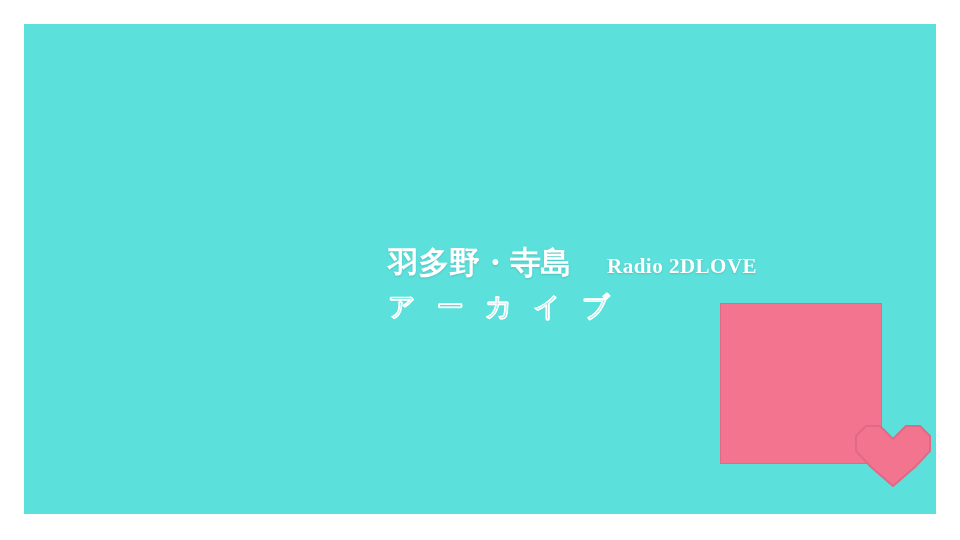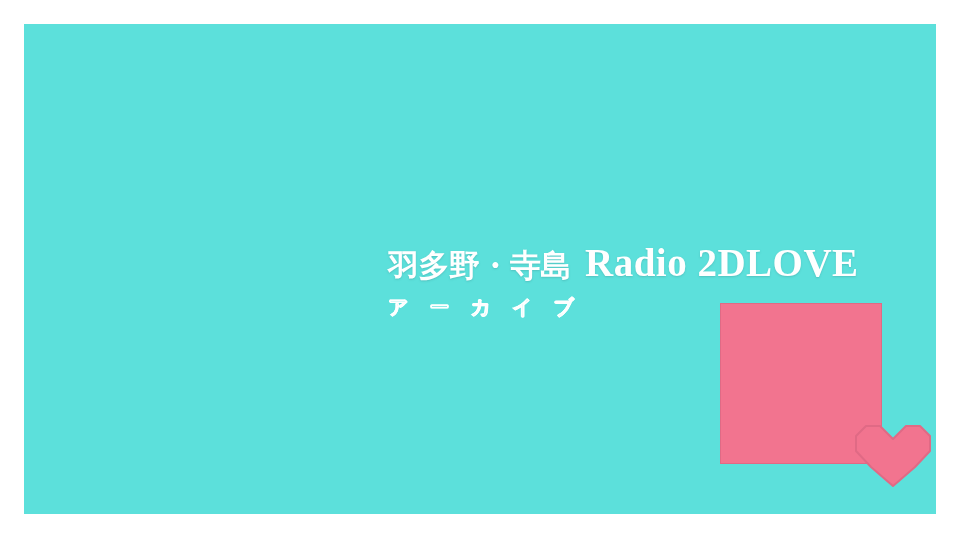--- a/index.html
+++ b/index.html
@@ -79,28 +79,29 @@
     font-weight: bold;
     letter-spacing: -0.5px;
   }
   #main-title .sep {
     display: inline-block;
     width: 14px;
   }
   #main-title .en {
     font-family: "Liberation Serif", "DejaVu Serif", serif;
     font-weight: bold;
-    font-size: 39px;
+    font-size: 21px;
     letter-spacing: 0.5px;
+    margin-left: 22px;
   }
 
   #sub-title {
     margin: 4px 0 0 0;
     font-family: Liberation Serif, serif;
-    font-size: 20px;
+    font-size: 27px;
     line-height: 34px;
     font-weight: normal;
     letter-spacing: 21px;
     white-space: nowrap;
     color: #5ce0db;
     -webkit-text-stroke: 1.4px #ffffff;
     text-shadow:
       -1px 0 0 #ffffff,
        1px 0 0 #ffffff,
        0 -1px 0 #ffffff,

